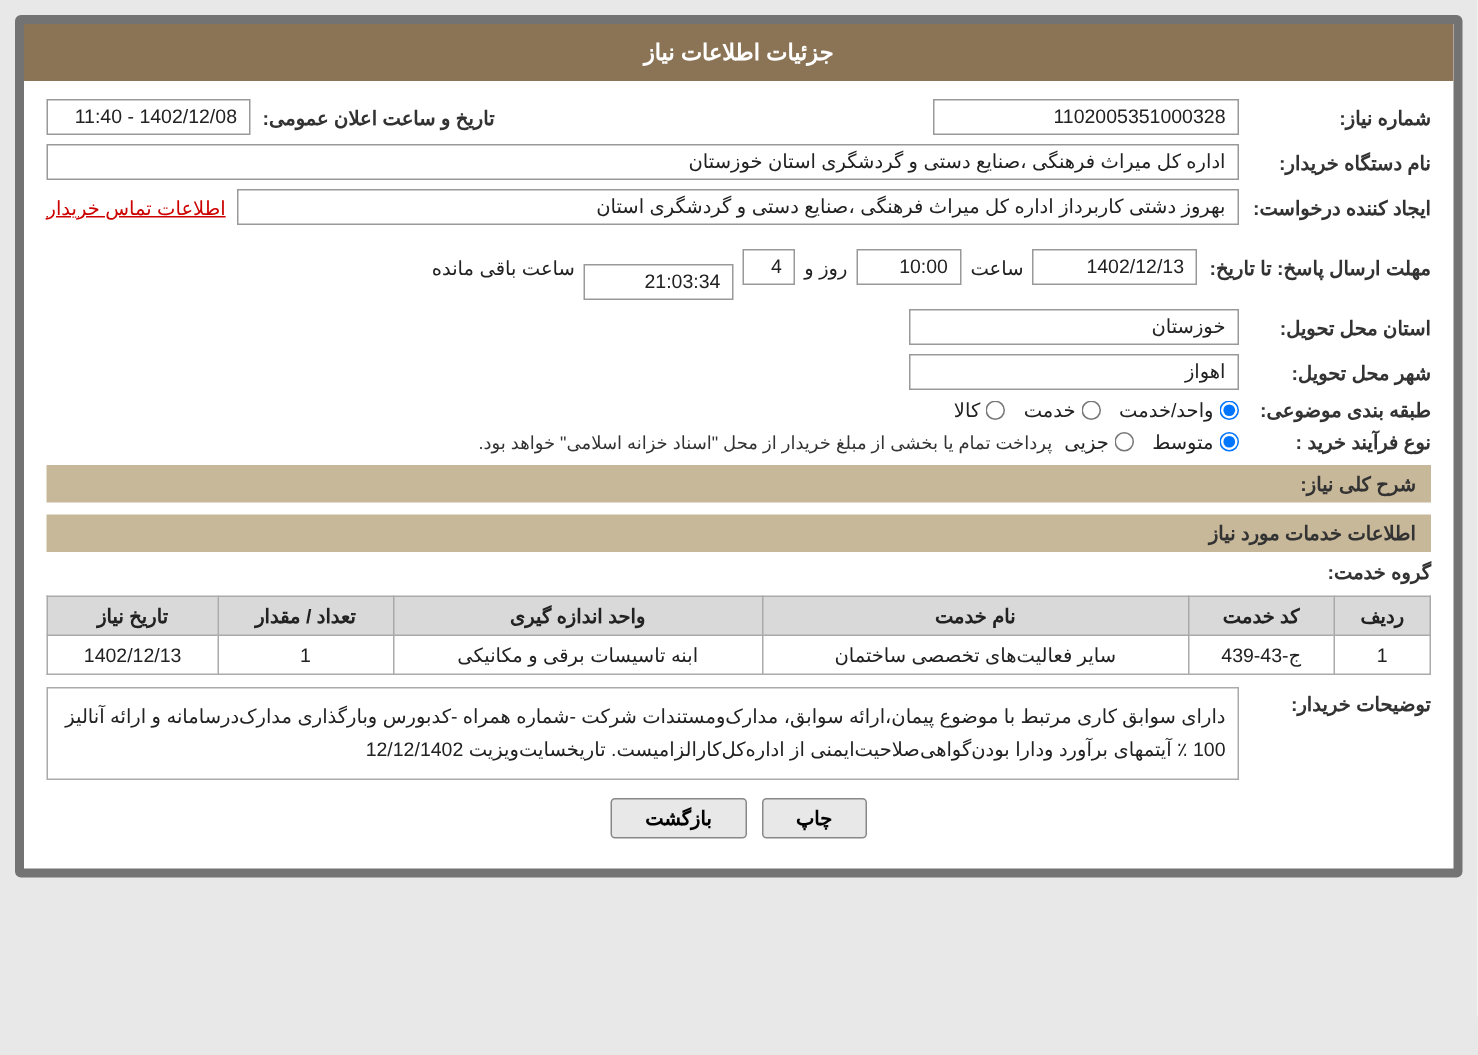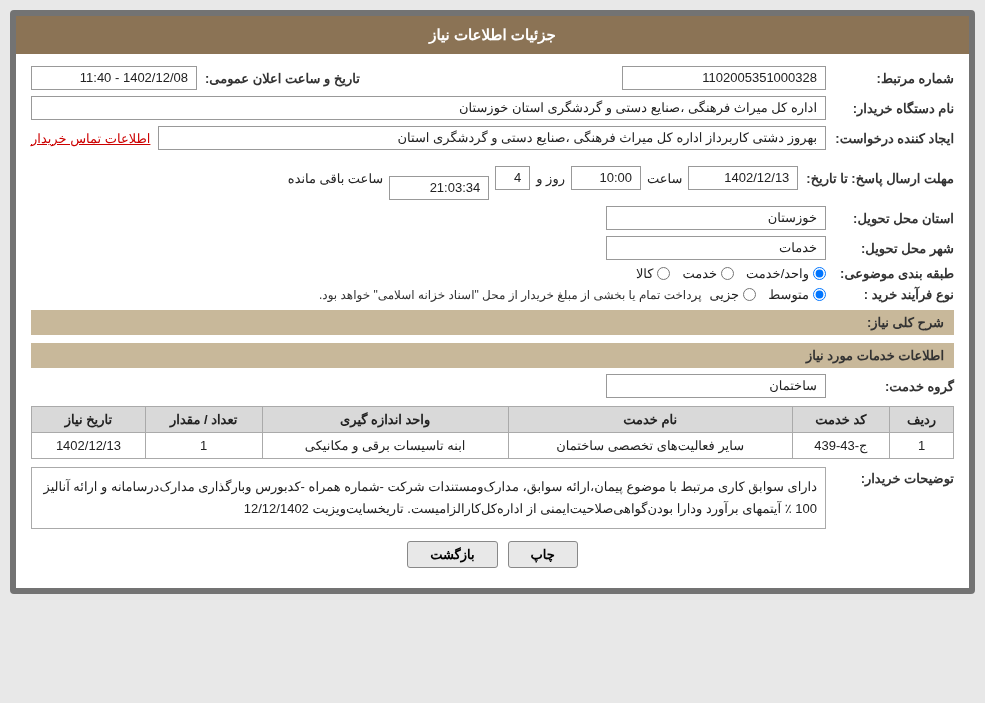--- a/index.html
+++ b/index.html
@@ -150,25 +150,25 @@
 <body>
 
 <div class="page-container">
   <div class="main-card">
     <div class="header-bar">
       <span>جزئیات اطلاعات نیاز</span>
     </div>
     <div class="content">
 
       <div class="info-row">
-        <span class="label">شماره مرتبط:</span>
+        <span class="label">شماره نیاز:</span>
         <div class="field-box-fixed" style="width:204px;">1102005351000328</div>
         <span style="flex:1"></span>
         <span class="label-sm">تاریخ و ساعت اعلان عمومی:</span>
-        <div class="field-box-fixed" style="width:166px;">1402/12/08 - 11:40</div>
+        <div class="field-box-fixed" style="width:136px;">1402/12/08 - 11:40</div>
       </div>
 
       <div class="info-row">
         <span class="label">نام دستگاه خریدار:</span>
         <div class="field-box">اداره کل میراث فرهنگی ،صنایع دستی و گردشگری استان خوزستان</div>
       </div>
 
       <div class="info-row">
         <span class="label">ایجاد کننده درخواست:</span>
         <div class="field-box">بهروز دشتی کاربرداز اداره کل میراث فرهنگی ،صنایع دستی و گردشگری استان</div>
@@ -188,21 +188,21 @@
         </div>
       </div>
 
       <div class="info-row">
         <span class="label">استان محل تحویل:</span>
         <div class="field-box-fixed" style="width:220px;">خوزستان</div>
       </div>
 
       <div class="info-row">
         <span class="label">شهر محل تحویل:</span>
-        <div class="field-box-fixed" style="width:220px;">خدمات</div>
+        <div class="field-box-fixed" style="width:220px;">اهواز</div>
       </div>
 
       <div class="info-row">
         <span class="label">طبقه بندی موضوعی:</span>
         <div class="radio-group">
           <div class="radio-item">
             <input type="radio" name="tabaqe" checked="" style=""> 
               <span>واحد/خدمت</span>
           </div>
           <div class="radio-item">
@@ -234,21 +234,20 @@
       <div class="section-divider">
         <span>شرح کلی نیاز:</span>
       </div>
 
       <div class="section-divider">
         <span>اطلاعات خدمات مورد نیاز</span>
       </div>
 
       <div class="info-row">
         <span class="label">گروه خدمت:</span>
-        <div class="field-box-fixed" style="width:220px;">ساختمان</div>
       </div>
 
       <div class="table-section">
         <table>
           <thead>
             <tr>
               <th>ردیف</th>
               <th>کد خدمت</th>
               <th>نام خدمت</th>
               <th>واحد اندازه گیری</th>

